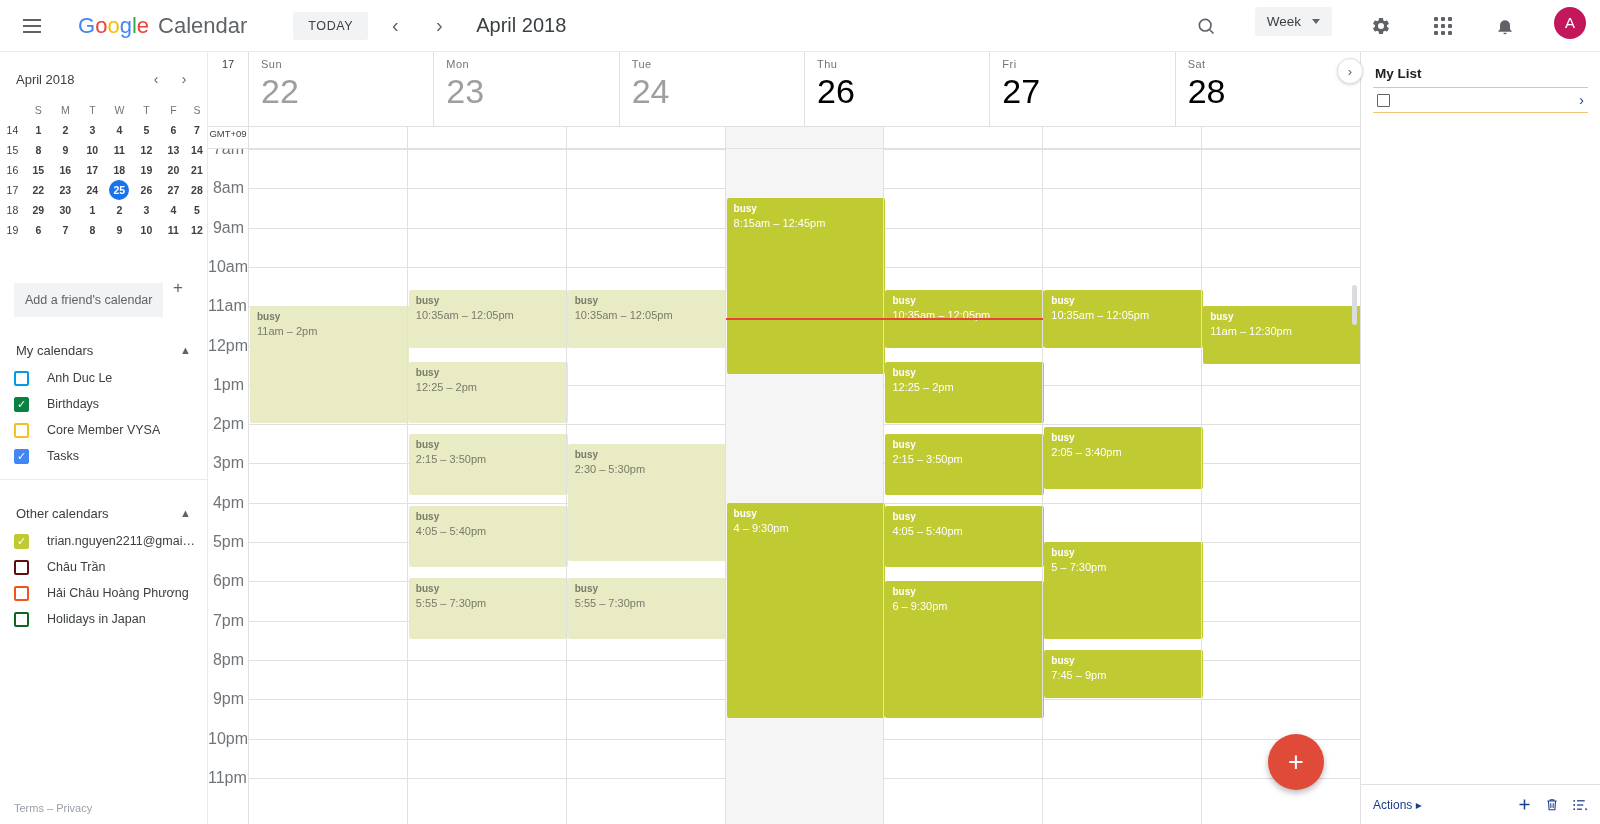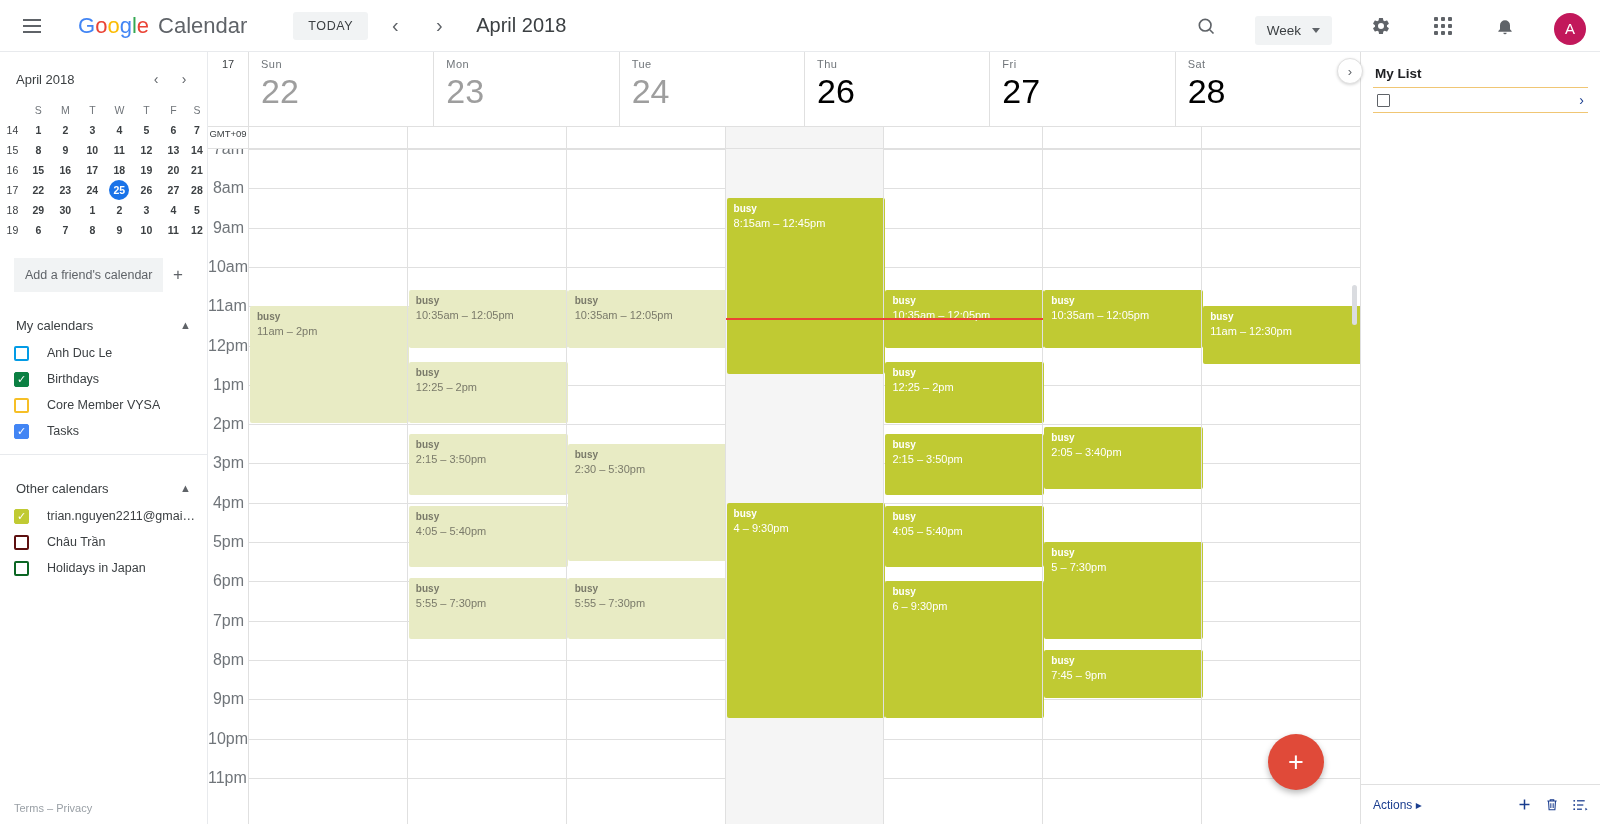--- a/index.html
+++ b/index.html
@@ -30,21 +30,21 @@
     margin-left: 46px; padding: 7px 15px; background: #f1f3f4;
     border-radius: 3px; font-size: 12.5px; letter-spacing: .6px;
     color: #3c4043; cursor: pointer; font-weight: 500;
   }
   .navarrow {
     width: 34px; height: 34px; margin-left: 10px; display: flex;
     align-items: center; justify-content: center; cursor: pointer;
     color: #5f6368; font-size: 20px; border-radius: 50%;
   }
   .hdr-date { margin-left: 20px; font-size: 20px; color: #3c4043; }
-  .hdr-right { margin-left: auto; display: flex; align-items: flex-end; gap: 24px; padding-right: 14px; }
+  .hdr-right { margin-left: auto; display: flex; align-items: flex-start; gap: 24px; padding-right: 14px; }
   .icon-btn {
     width: 38px; height: 38px; display: flex; align-items: center;
     justify-content: center; cursor: pointer; border-radius: 50%; color: #5f6368;
   }
   .viewsel {
     display: flex; align-items: center; gap: 11px; background: #f1f3f4;
     padding: 7px 12px; border-radius: 3px; font-size: 13.5px;
     color: #3c4043; cursor: pointer; margin: 0 6px;
   }
   .caret { width: 0; height: 0; border-left: 4px solid transparent;
@@ -87,21 +87,21 @@
   }
   td.day.today span.pill { background: #1a73e8; color: #fff; }
   td.day span.bold { font-weight: bold; }
 
   .addfriend {
     margin: 18px 14px 0 14px; display: flex; align-items: center;
   }
   .addfriend .box {
     flex: 1; background: #f1f3f4; height: 34px; display: flex;
     align-items: center; padding-left: 11px; font-size: 12.5px;
-    color: #5f6368; cursor: text;
+    color: #5f6368; cursor: text; margin-top: 25px;
   }
   .addfriend .plus { width: 30px; text-align: center; color: #5f6368;
     font-size: 17px; cursor: pointer; }
 
   .sect { margin-top: 18px; }
   .sect-hd {
     display: flex; align-items: center; padding: 6px 16px 6px 16px;
     cursor: pointer; height: 30px;
   }
   .sect-hd .t { font-size: 13px; color: #3c4043; }
@@ -429,20 +429,24 @@
       <div id="other-cal-list">
           <div class="cal-row">
             <div class="cb" style="background: rgb(192, 202, 51); border: 1px solid rgb(192, 202, 51);">✓</div>
             <div class="nm">trian.nguyen2211@gmail.c...</div>
           </div>
           <div class="cal-row">
             <div class="cb" style="background: rgb(255, 255, 255); border: 2px solid rgb(93, 16, 16);"></div>
             <div class="nm">Châu Trần</div>
           </div>
           <div class="cal-row">
+            <div class="cb" style="background: rgb(255, 255, 255); border: 2px solid rgb(244, 81, 30);"></div>
+            <div class="nm">Hải Châu Hoàng Phương</div>
+          </div>
+          <div class="cal-row">
             <div class="cb" style="background: rgb(255, 255, 255); border: 2px solid rgb(11, 102, 35);"></div>
             <div class="nm">Holidays in Japan</div>
           </div>
         </div>
     </div>
 
     <div class="footer-links">Terms – Privacy</div>
   </div>
 
   <div class="cal-area">

